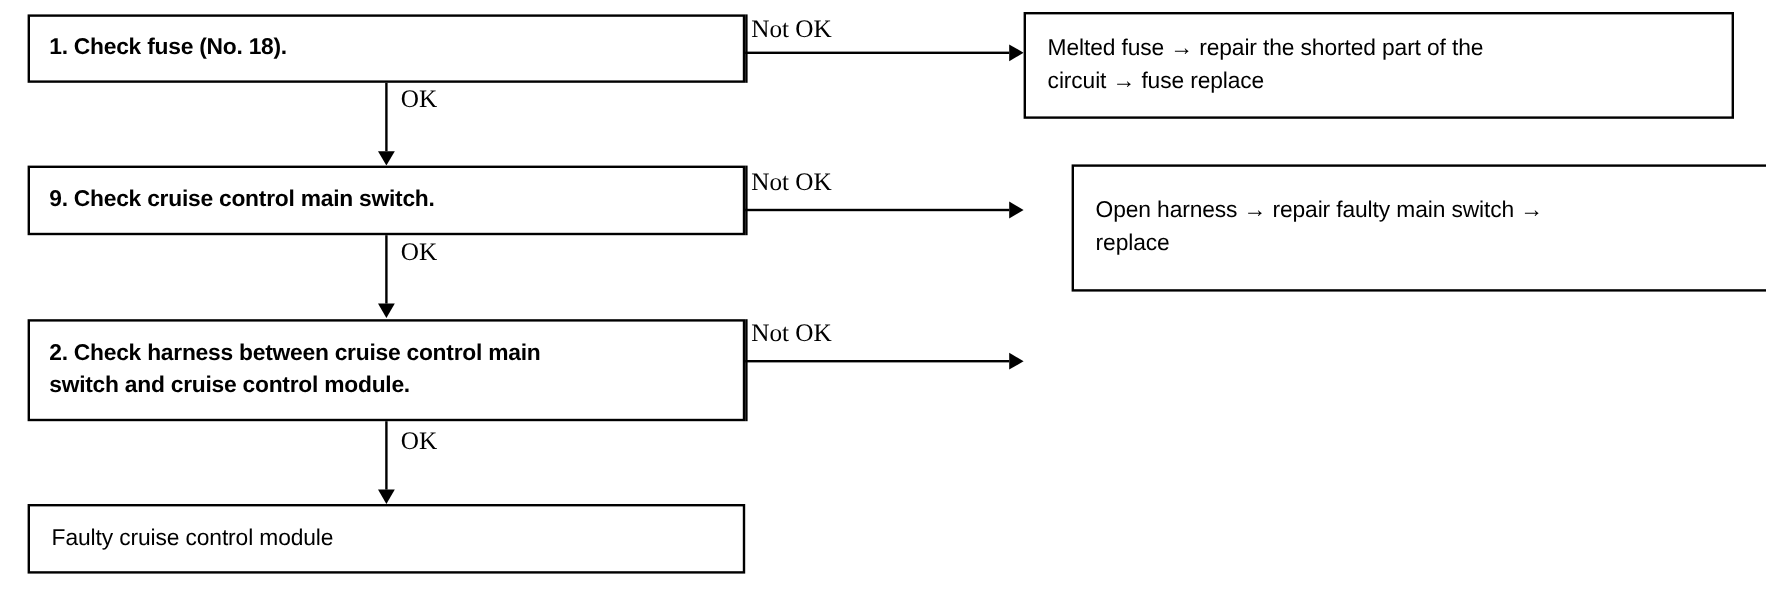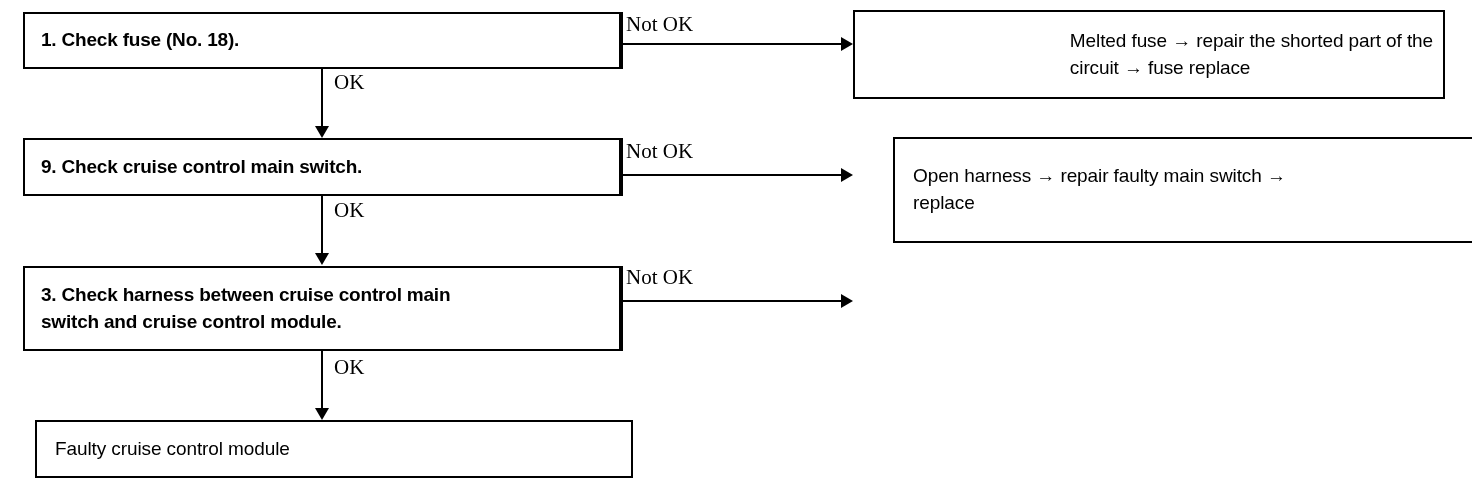--- a/index.html
+++ b/index.html
@@ -100,21 +100,21 @@
 
   <div class="v-conn" style="left:321px; top:69px; height:57px;"></div>
   <div class="v-arrowhead" style="left:315px; top:126px;"></div>
   <div class="edge-label" style="left:334px; top:72px;">OK</div>
 
   <div class="v-conn" style="left:621px; top:12px; height:57px;"></div>
   <div class="h-conn" style="left:621px; top:43px; width:220px;"></div>
   <div class="h-arrowhead" style="left:841px; top:37px;"></div>
   <div class="edge-label" style="left:626px; top:14px;">Not OK</div>
 
-  <div class="box result-box" style="left:853px; top:10px; width:592px; height:89px;justify-content:flex-end;">
+  <div class="box result-box" style="left:853px; top:10px; width:592px; height:89px;">
     <span class="box-text">Melted fuse → repair the shorted part of the
 circuit → fuse replace</span>
   </div>
 
   <div class="box step-box" style="left:23px; top:138px; width:598px; height:58px;">
     <span class="box-text">9.  Check cruise control main switch.</span>
   </div>
 
   <div class="v-conn" style="left:321px; top:196px; height:57px;"></div>
   <div class="v-arrowhead" style="left:315px; top:253px;"></div>
@@ -124,31 +124,31 @@
   <div class="h-conn" style="left:621px; top:174px; width:220px;"></div>
   <div class="h-arrowhead" style="left:841px; top:168px;"></div>
   <div class="edge-label" style="left:626px; top:141px;">Not OK</div>
 
   <div class="box result-box" style="left:893px; top:137px; width:592px; height:106px;">
     <span class="box-text">Open harness → repair faulty main switch →
 replace</span>
   </div>
 
   <div class="box step-box" style="left:23px; top:266px; width:598px; height:85px;">
-    <span class="box-text">3.  Check harness between cruise control main
+    <span class="box-text">2.  Check harness between cruise control main
      switch and cruise control module.</span>
   </div>
 
   <div class="v-conn" style="left:321px; top:351px; height:57px;"></div>
   <div class="v-arrowhead" style="left:315px; top:408px;"></div>
   <div class="edge-label" style="left:334px; top:357px;">OK</div>
 
   <div class="v-conn" style="left:621px; top:266px; height:85px;"></div>
   <div class="h-conn" style="left:621px; top:300px; width:220px;"></div>
   <div class="h-arrowhead" style="left:841px; top:294px;"></div>
   <div class="edge-label" style="left:626px; top:267px;">Not OK</div>
 
 
-  <div class="box terminal-box" style="left:23px; top:420px; width:598px; height:58px;margin-left:12px;">
+  <div class="box terminal-box" style="left:23px; top:420px; width:598px; height:58px;">
     <span class="box-text">Faulty cruise control module</span>
   </div>
 
 </div>
 
 </body></html>

